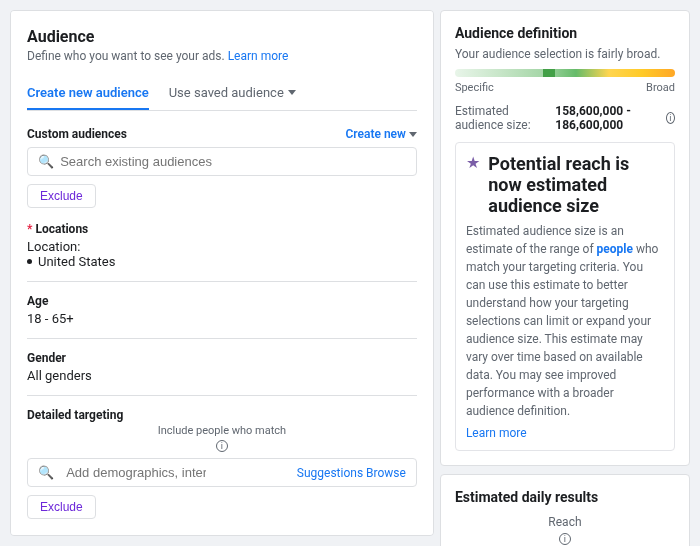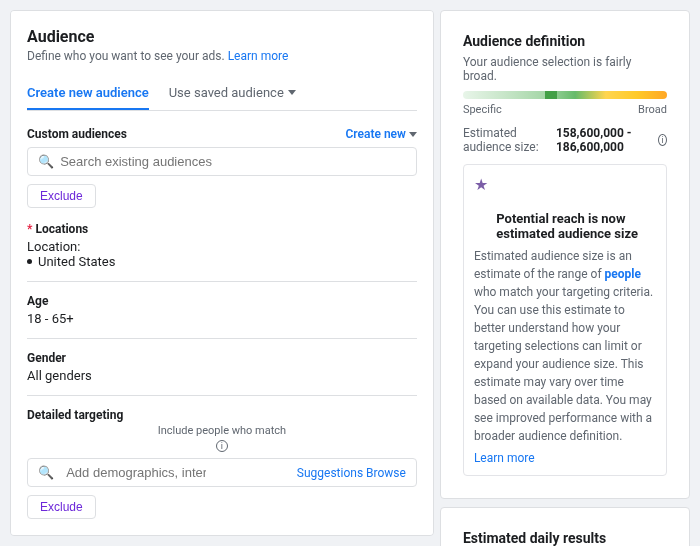--- a/index.html
+++ b/index.html
@@ -238,21 +238,21 @@
       display: flex;
       flex-direction: column;
       gap: 8px;
       margin: 10px 10px 10px 0;
     }
 
     .right-card {
       background: #fff;
       border: 1px solid #dddfe2;
       border-radius: 4px;
-      padding: 22px;
+      padding: 14px;
     }
 
     .right-card-title {
       font-size: 14px;
       font-weight: 700;
       margin-bottom: 6px;
     }
 
     .audience-subtitle {
       font-size: 12px;
@@ -317,24 +317,23 @@
       margin-bottom: 6px;
     }
 
     .star-icon {
       color: #7b5ea7;
       font-size: 16px;
       flex-shrink: 0;
     }
 
     .notice-title {
-      font-size: 13px;
+      font-size: 18px;
       font-weight: 700;
       color: #1c1e21;
-      margin-top: 36px;
     }
 
     .notice-body {
       font-size: 12px;
       color: #606770;
       line-height: 1.5;
     }
 
     .notice-body a {
       color: #1877f2;

